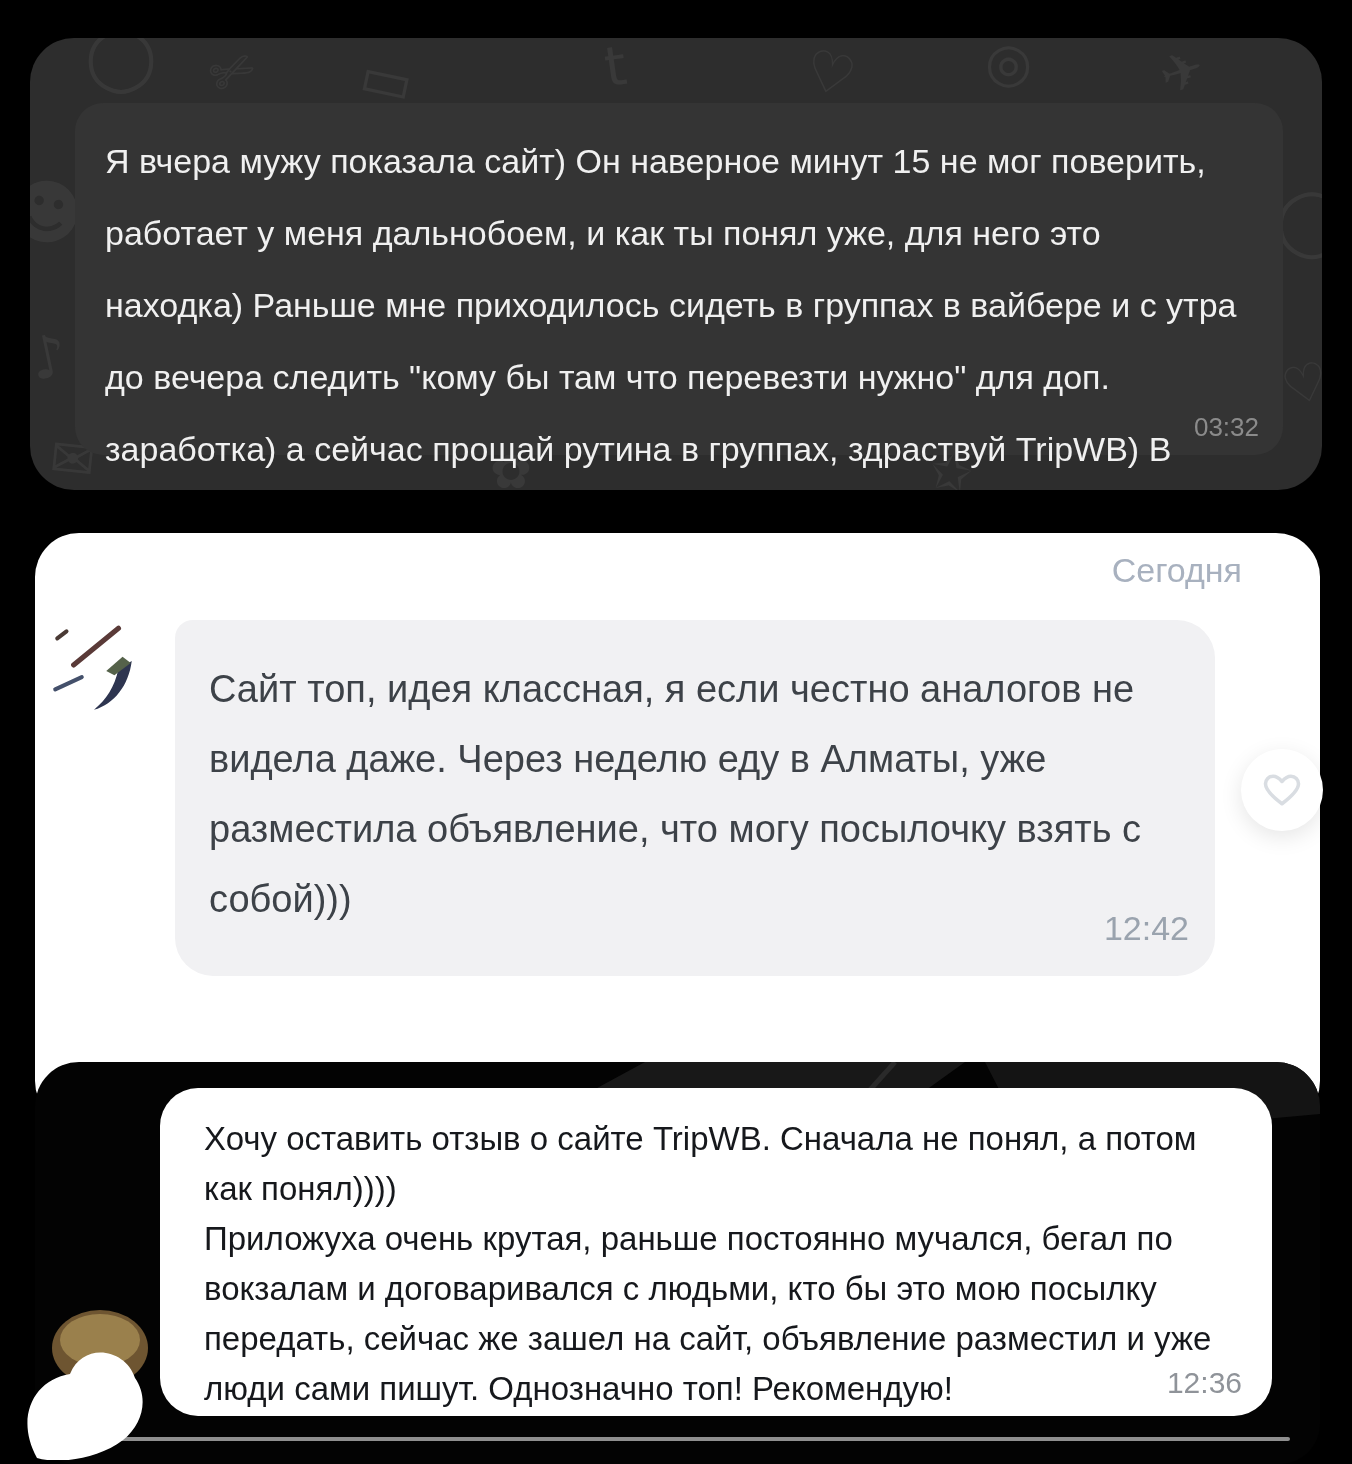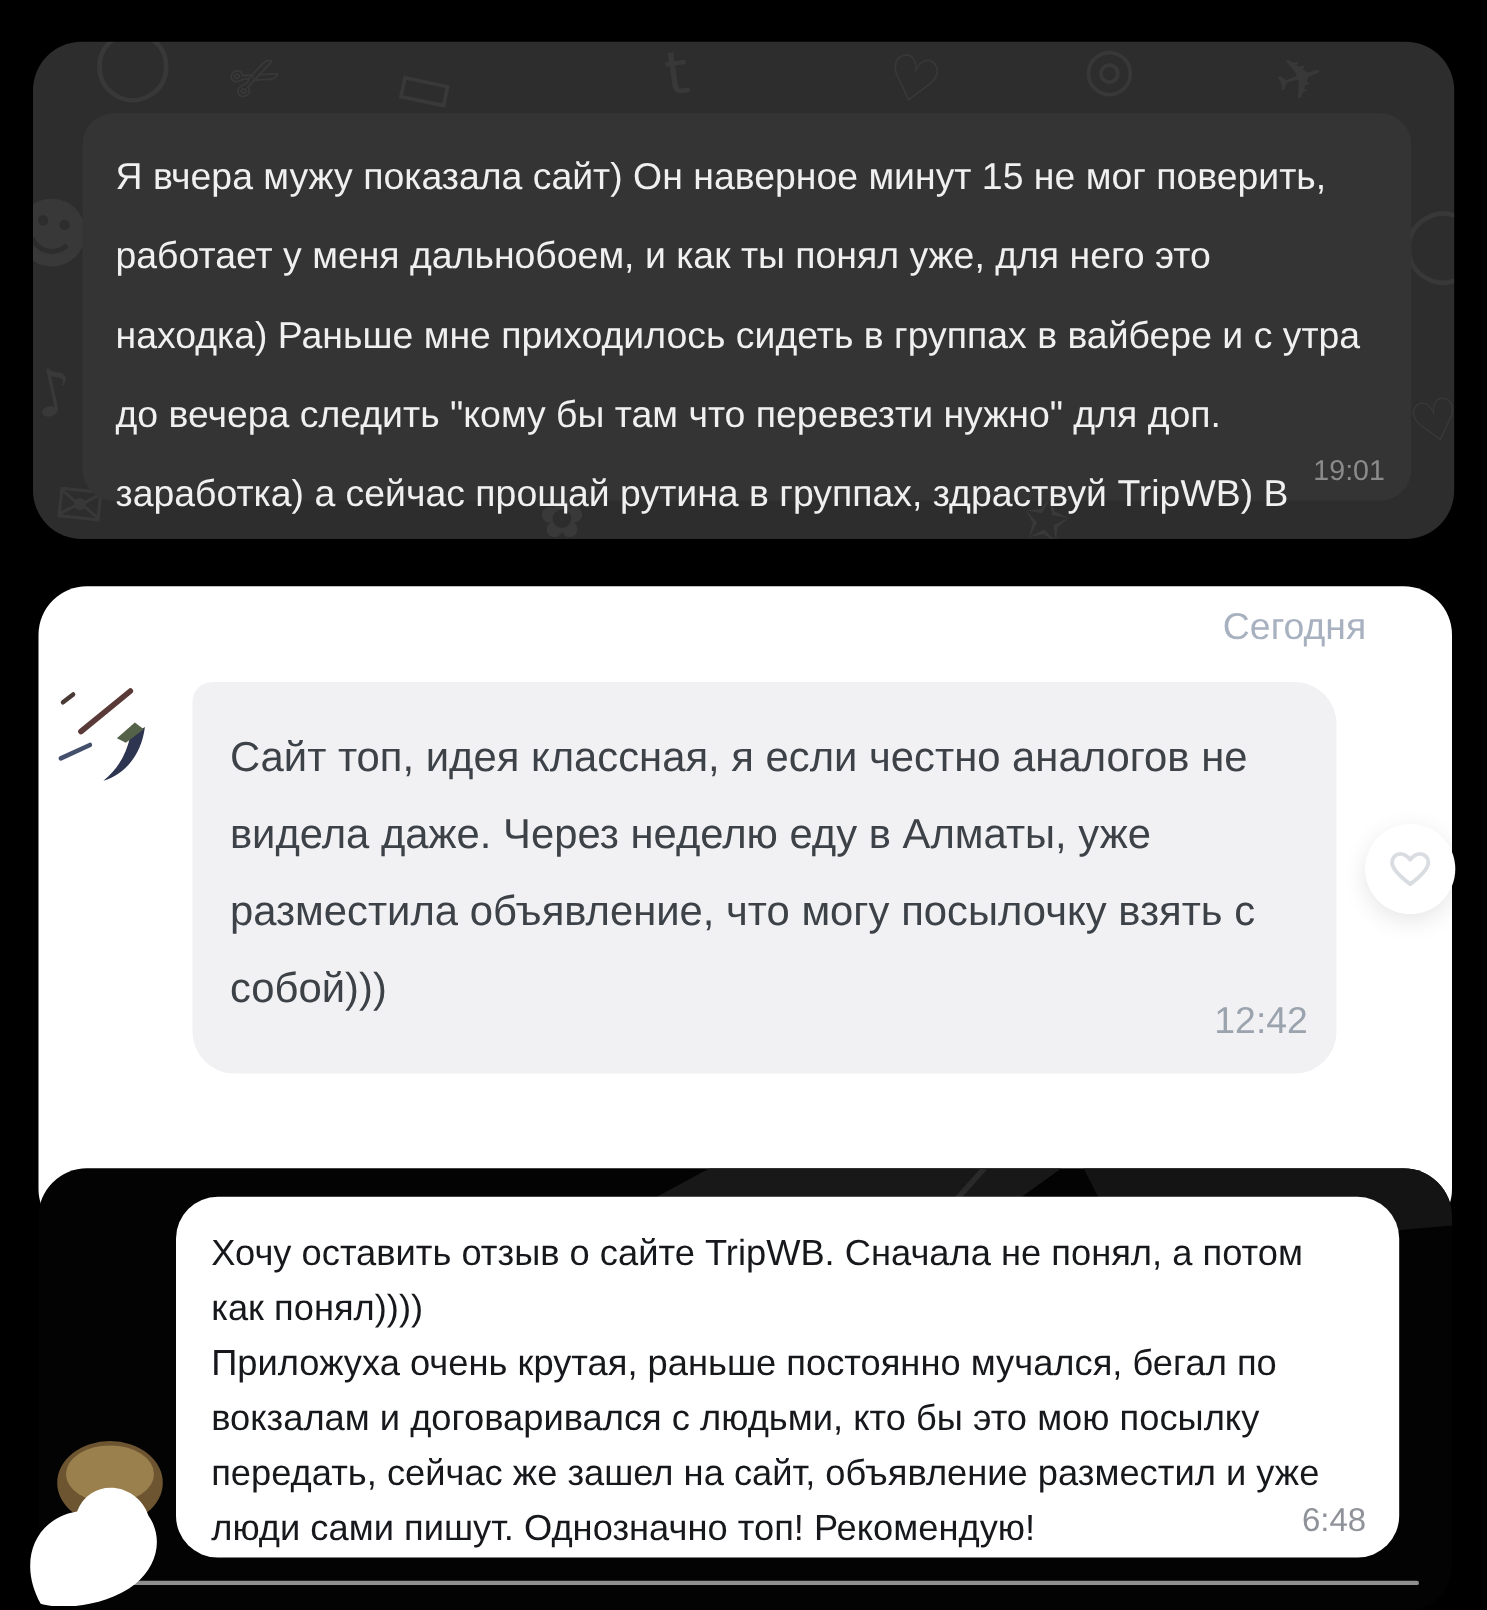--- a/index.html
+++ b/index.html
@@ -50,21 +50,21 @@
   .heart-btn{position:absolute;left:1206px;top:216px;width:82px;height:82px;border:none;
     border-radius:50%;background:#ffffff;box-shadow:0 6px 22px rgba(0,0,0,.10);
     display:flex;align-items:center;justify-content:center;cursor:pointer;}
 
   
   .dark-card{position:absolute;left:35px;top:1062px;width:1285px;height:402px;
     background:var(--dark-card-bg);border-radius:44px 44px 40px 40px;overflow:hidden;}
   .streaks{position:absolute;left:0;top:0;width:1285px;height:110px;}
   .dark-bubble{position:absolute;left:125px;top:26px;width:1112px;height:328px;
     background:var(--dark-bubble-bg);border-radius:38px;}
-  .dark-text{padding:26px 34px 0 32px;font-size:33px;line-height:50px;color:var(--dark-text);
+  .dark-text{padding:26px 34px 0 44px;font-size:33px;line-height:50px;color:var(--dark-text);
     white-space:pre-line;}
   .dark-time{position:absolute;right:30px;bottom:16px;font-size:30px;color:var(--dark-time);}
   .divider-line{position:absolute;left:60px;top:1437px;width:1230px;height:4px;
     background:var(--divider);border-radius:2px;}
   .dark-avatar{position:absolute;left:25px;top:1300px;width:135px;height:160px;}
 </style>
 </head>
 <body>
 
 <div class="page">
@@ -81,21 +81,21 @@
         <span class="doodle" style="left: -20px; top: 140px; font-size: 70px; transform: rotate(12deg);">☻</span>
         <span class="doodle" style="left: 0px; top: 290px; font-size: 58px; transform: rotate(-12deg);">♪</span>
         <span class="doodle" style="left: 20px; top: 395px; font-size: 54px; transform: rotate(6deg);">✉</span>
         <span class="doodle" style="left: 1245px; top: 150px; font-size: 66px; transform: rotate(0deg);">◯</span>
         <span class="doodle" style="left: 1252px; top: 320px; font-size: 52px; transform: rotate(-14deg);">♡</span>
         <span class="doodle" style="left: 460px; top: 408px; font-size: 50px; transform: rotate(0deg);">✿</span>
         <span class="doodle" style="left: 900px; top: 410px; font-size: 50px; transform: rotate(10deg);">✩</span>
       </div>
     <div class="tg-bubble">
       <p class="tg-text">Я вчера мужу показала сайт) Он наверное минут 15 не мог поверить, работает у меня дальнобоем, и как ты понял уже, для него это находка) Раньше мне приходилось сидеть в группах в вайбере и с утра до вечера следить "кому бы там что перевезти нужно" для доп. заработка) а сейчас прощай рутина в группах, здраствуй TripWB) В общем однозначно сайт то, что нужно.</p>
-      <span class="tg-time">19:01</span>
+      <span class="tg-time">03:32</span>
     </div>
   </section>
 
   <section class="light-card">
     <div class="date-header">Сегодня</div>
 
     <div class="light-avatar">
       <svg viewBox="0 0 100 100" width="102" height="102">
         <circle cx="50" cy="50" r="50" fill="#ffffff"></circle>
         <path d="M14 22 l9 -7" stroke="#4a3a35" stroke-width="4" stroke-linecap="round" fill="none"></path>
@@ -120,21 +120,21 @@
 
   <section class="dark-card">
     <svg class="streaks" viewBox="0 0 1285 110">
       <polygon points="610,0 930,0 830,72 540,38" fill="#181818"></polygon>
       <polygon points="950,0 1285,0 1285,52 990,78" fill="#141414"></polygon>
       <line x1="860" y1="0" x2="790" y2="78" stroke="#2a2a2a" stroke-width="5"></line>
     </svg>
     <div class="dark-bubble">
       <p class="dark-text">Хочу оставить отзыв о сайте TripWB. Сначала не понял, а потом как понял))))
 Приложуха очень крутая, раньше постоянно мучался, бегал по вокзалам и договаривался с людьми, кто бы это мою посылку передать, сейчас же зашел на сайт, объявление разместил и уже люди сами пишут. Однозначно топ! Рекомендую!</p>
-      <span class="dark-time">6:48</span>
+      <span class="dark-time">12:36</span>
     </div>
   </section>
 
   <div class="divider-line"></div>
 
   <div class="dark-avatar">
     <svg viewBox="0 0 135 160" width="135" height="160">
       <ellipse cx="75" cy="48" rx="48" ry="38" fill="#6e5531"></ellipse>
       <ellipse cx="75" cy="40" rx="40" ry="26" fill="#a98f55" opacity="0.75"></ellipse>
       <path d="M12 158 C -10 118, 8 80, 45 74 C 58 42, 100 48, 110 78 C 124 98, 118 124, 98 140 C 72 160, 32 164, 12 158 Z" fill="#ffffff"></path>

